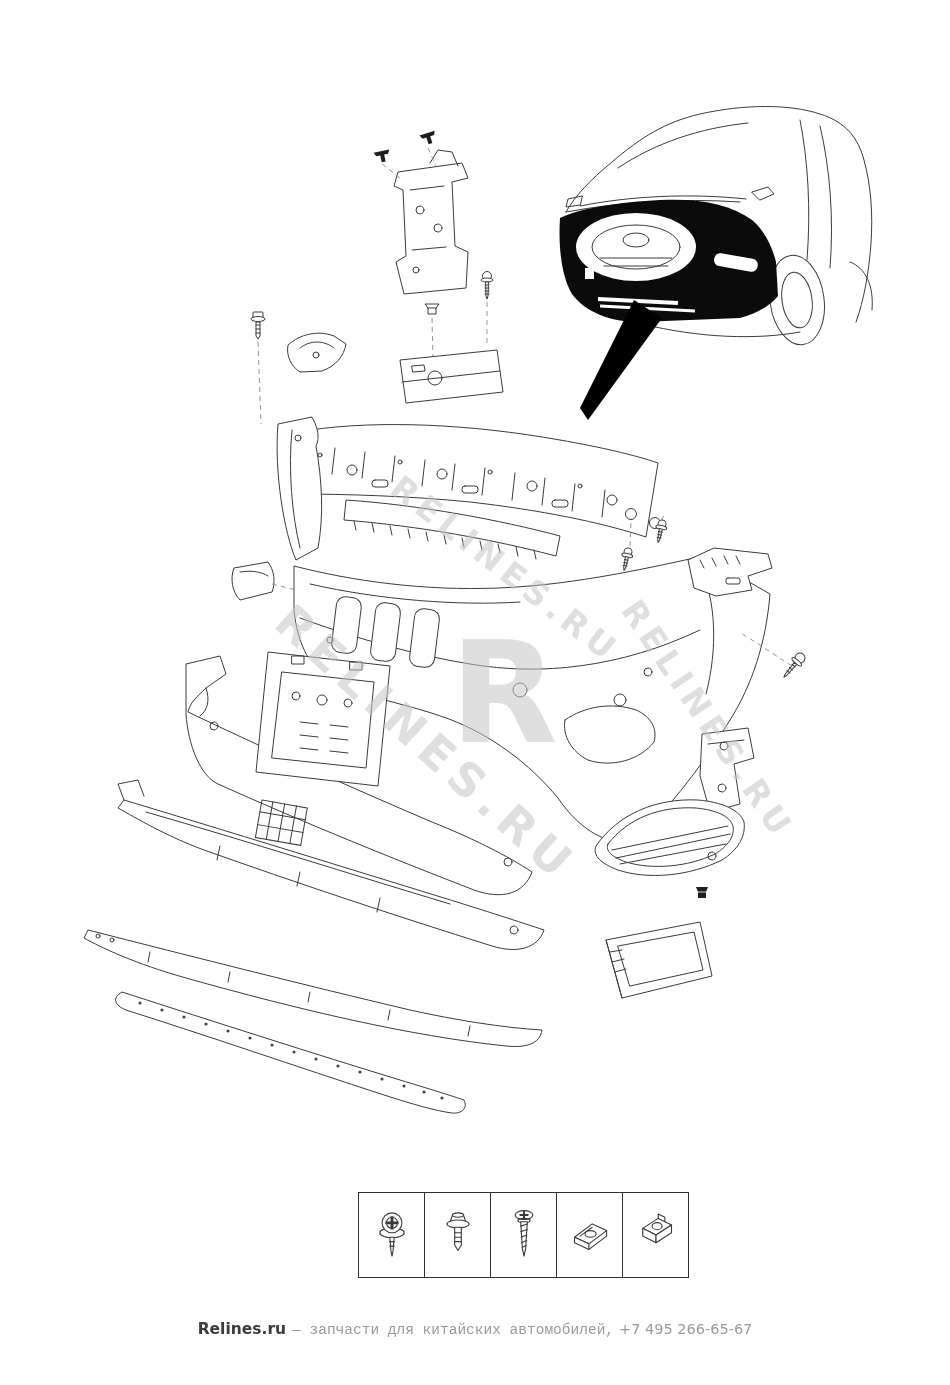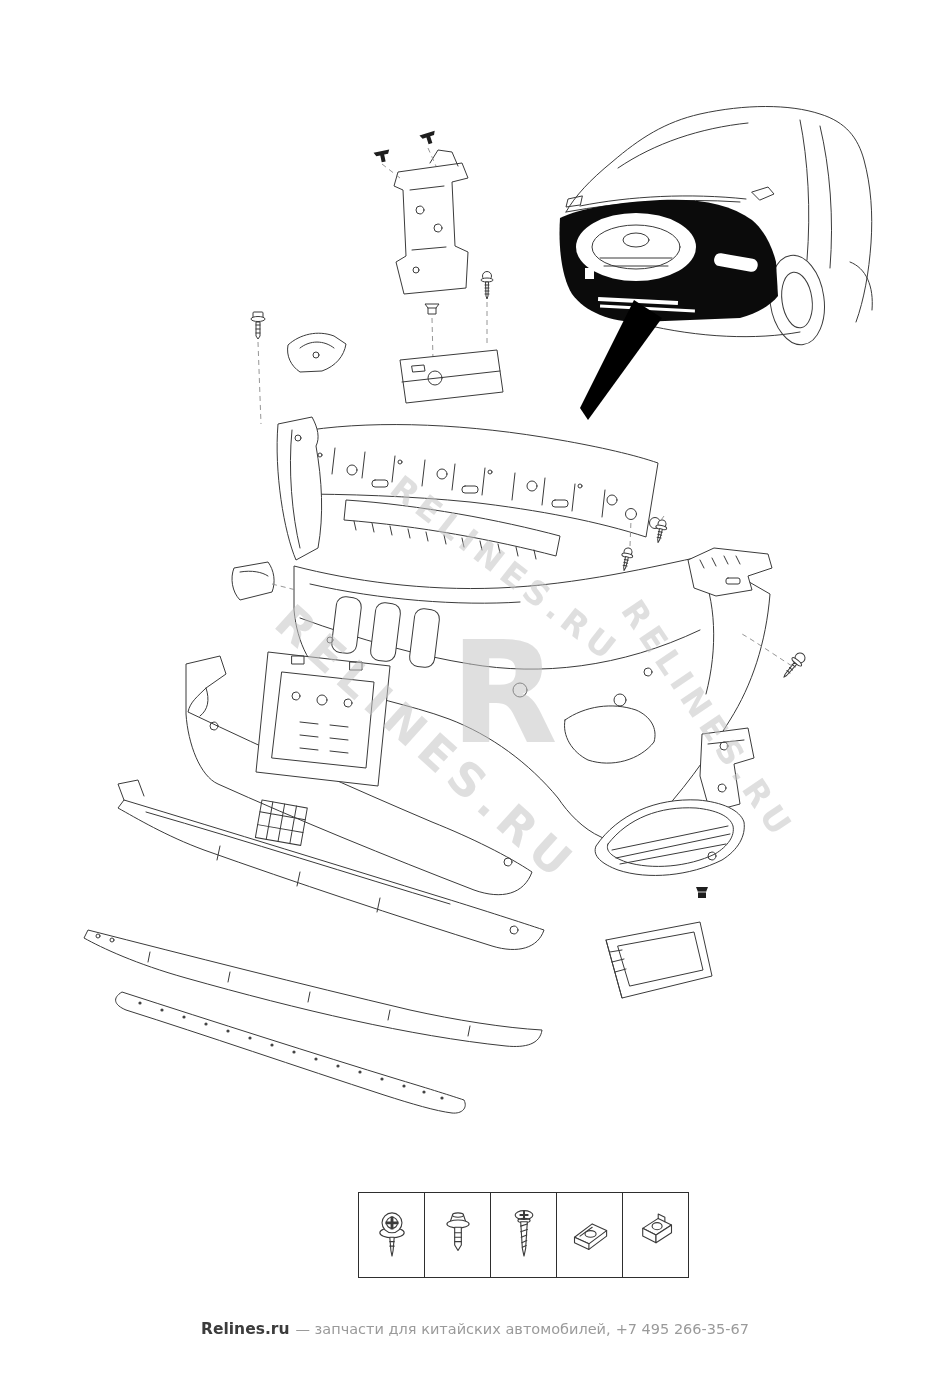--- a/index.html
+++ b/index.html
@@ -12,21 +12,21 @@
   .dk{fill:#1e1e1e;stroke:none;}
   .ld{fill:none;stroke:#8a8a8a;stroke-width:.9;stroke-dasharray:5 4;}
   .wm{font-family:"DejaVu Sans",sans-serif;font-weight:bold;fill:#c6c6c6;opacity:.55;}
   .legend{position:absolute;left:358px;top:1192px;display:flex;border:1px solid #2e2e2e;background:#fff;}
   .legend-cell{width:65px;height:84px;display:flex;align-items:center;justify-content:center;
                border-right:1px solid #2e2e2e;background:#fff;}
   .legend-cell:last-child{border-right:none;}
   .footer{position:absolute;left:0;top:1320px;width:100%;text-align:center;
           font-size:14.5px;color:#9a9a9a;}
   .footer .brand{color:#3c3c3c;font-weight:bold;font-size:15.5px;text-decoration:none;cursor:pointer;}
-  .footer .tagline{margin-left:6px;}
+  .footer .tagline{margin-left:6px;font-family:Liberation Mono, monospace;}
   .footer .phone{margin-left:5px;}
 </style>
 </head>
 <body>
 
 <div class="page">
 
   <svg class="diagram" width="950" height="1185" viewBox="0 0 950 1185">
 
     <g>
@@ -315,16 +315,16 @@
         <path class="fw" d="M10,22 L24,13 L36,19 L22,28 Z"></path>
         <path class="fw" d="M10,22 L10,29 L22,35 L22,28 Z"></path>
         <path class="fw" d="M36,19 L36,26 L22,35 L22,28 Z"></path>
         <ellipse class="fw" cx="23" cy="20" rx="4.5" ry="3.2"></ellipse>
         <path class="ln" d="M24,13 L24,9 L30,12 L30,16"></path>
       </svg>
     </div>
   </div>
 
   <div class="footer">
-    <a class="brand">Relines.ru</a><span class="tagline">— запчасти для китайских автомобилей,</span><span class="phone">+7 495 266-35-67</span>
+    <a class="brand">Relines.ru</a><span class="tagline">— запчасти для китайских автомобилей,</span><span class="phone">+7 495 266-65-67</span>
   </div>
 
 </div>
 
 </body></html>

